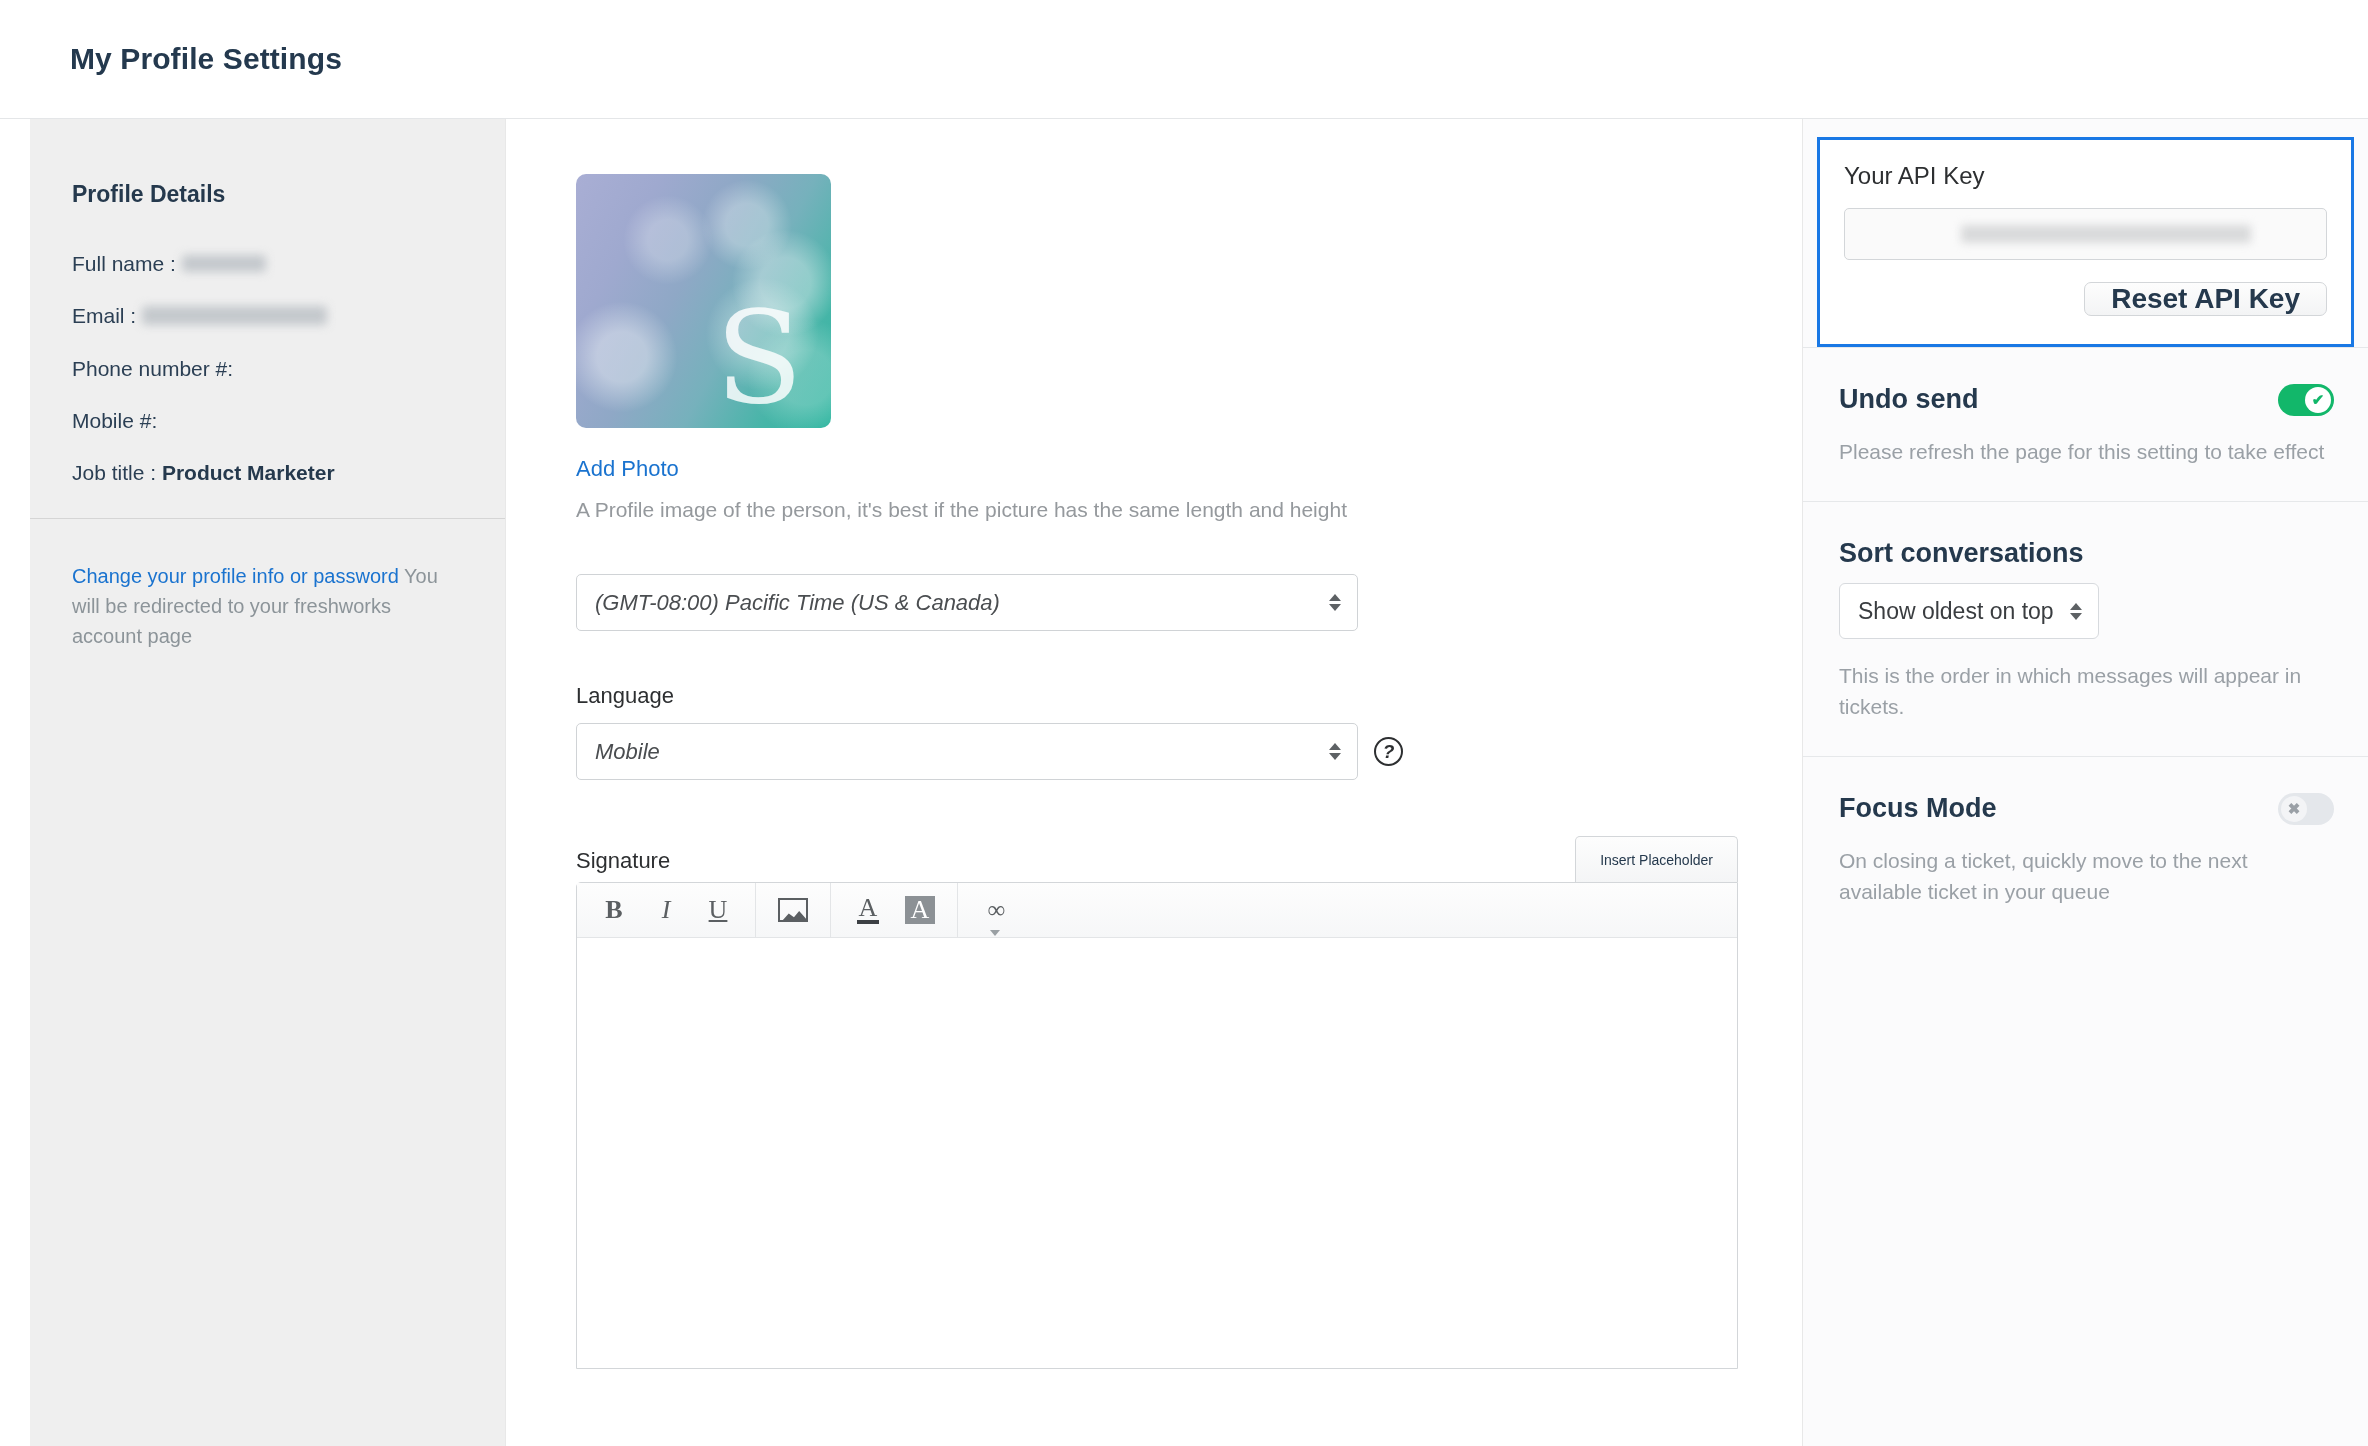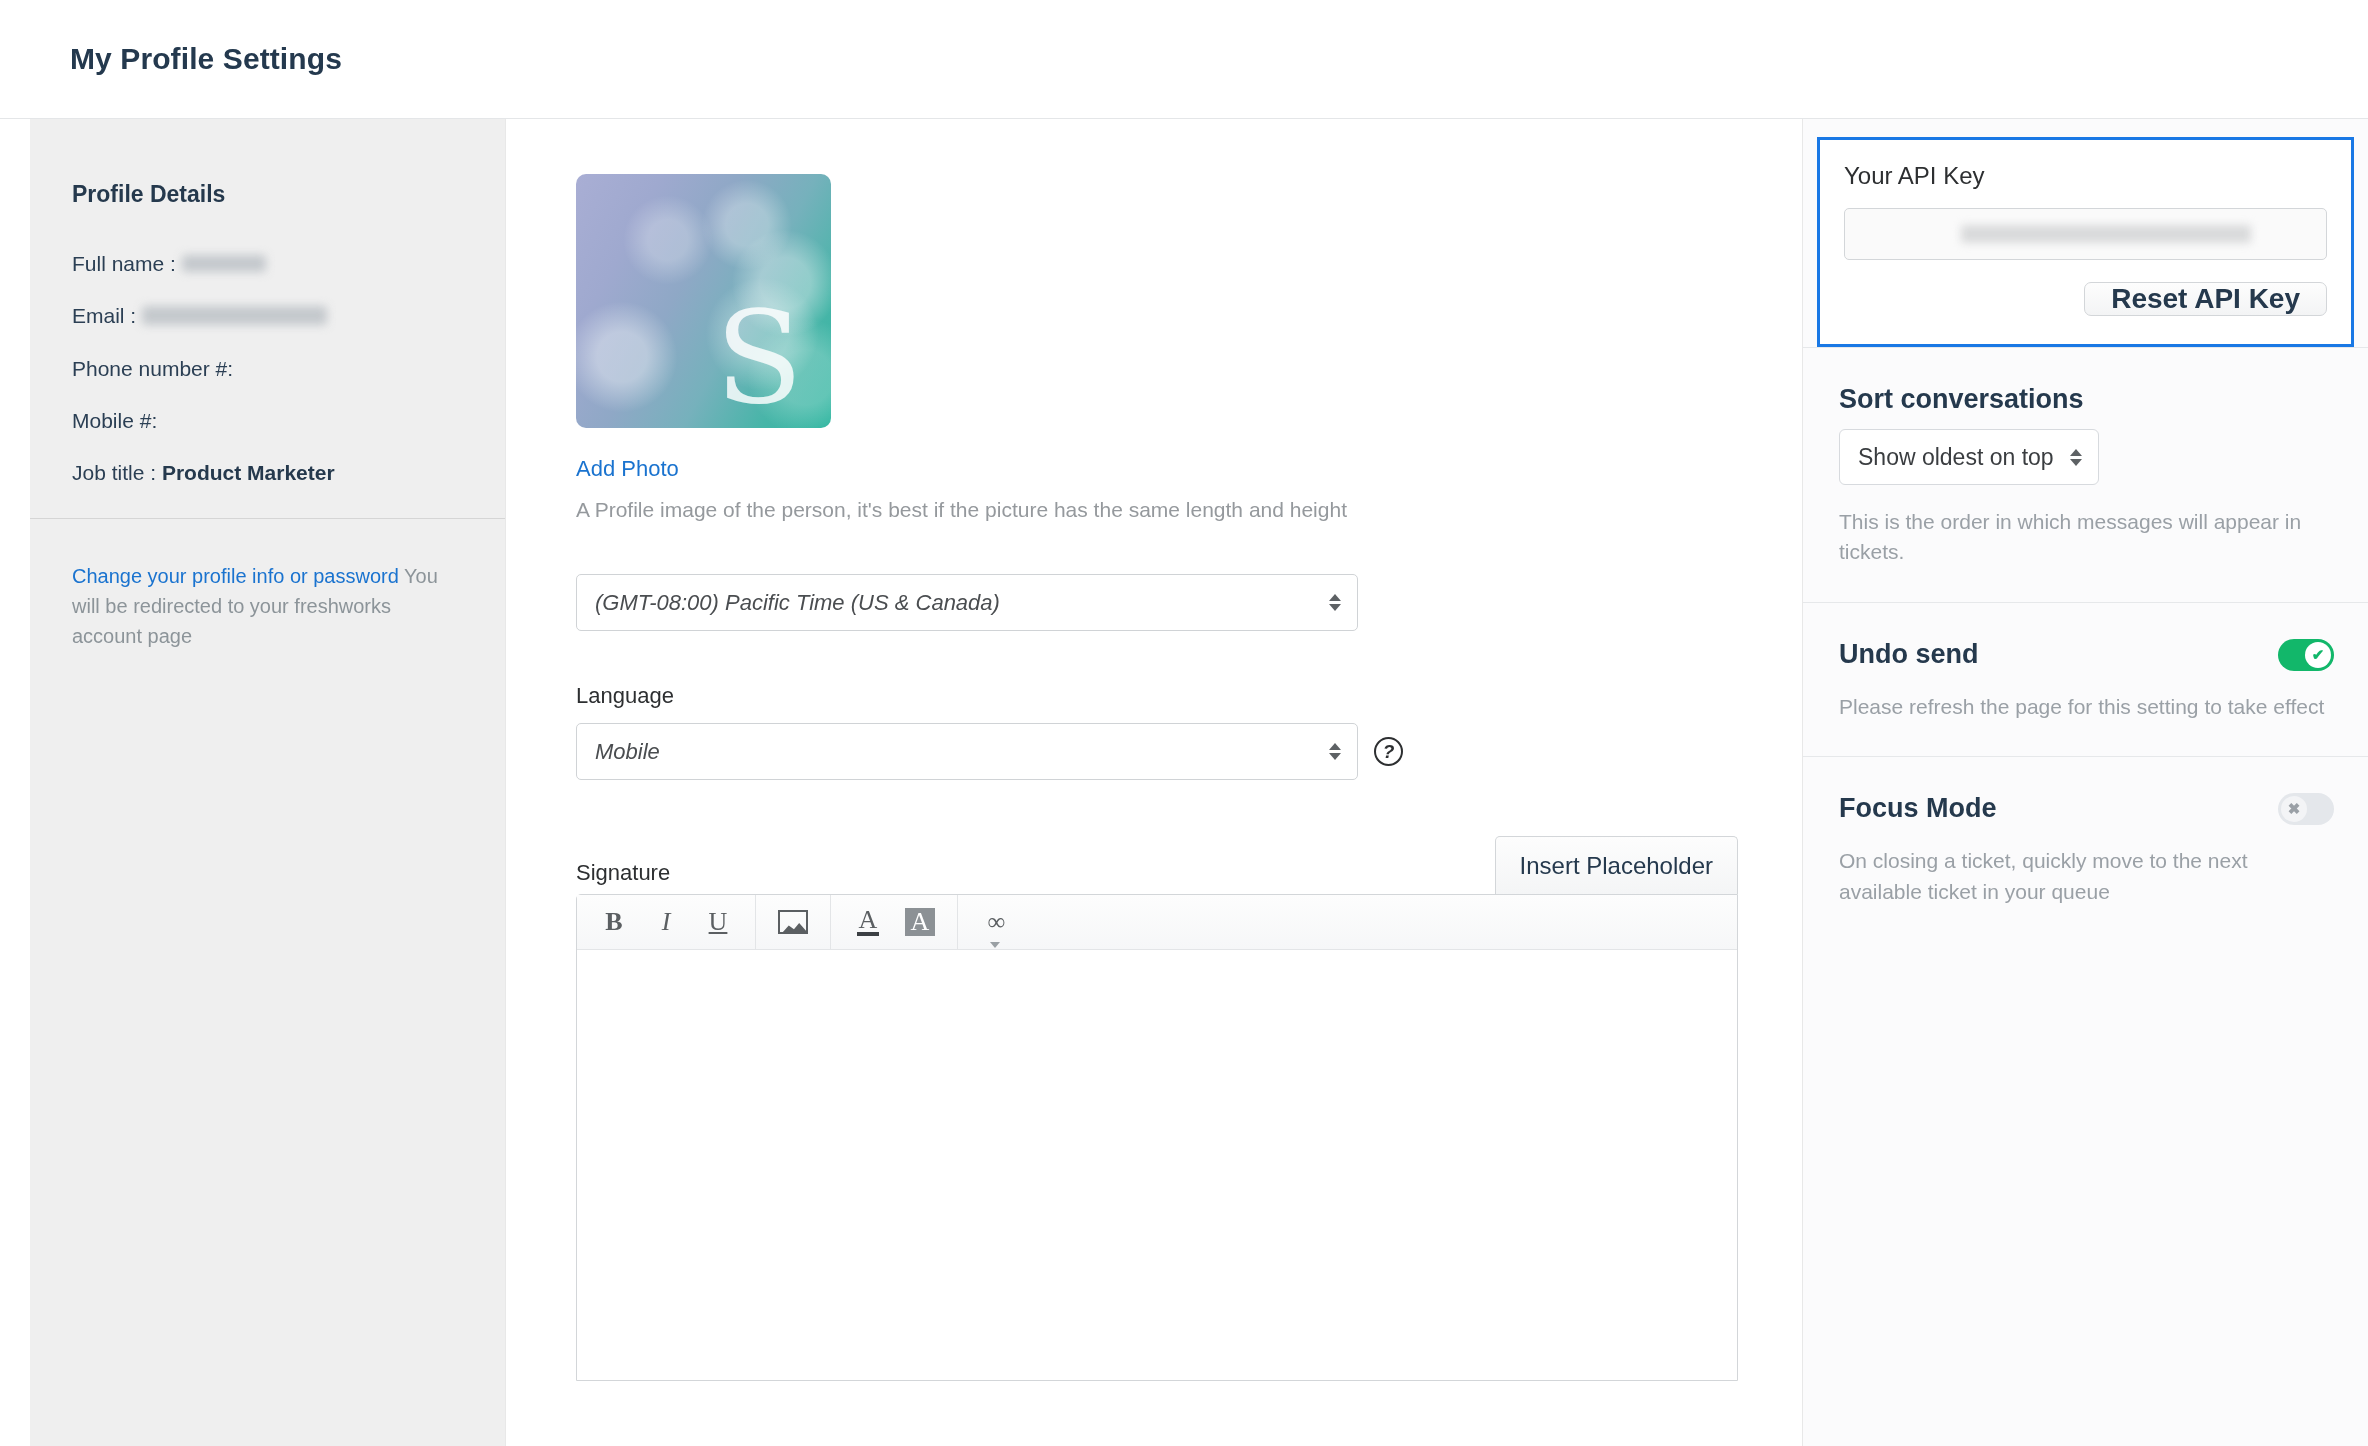--- a/index.html
+++ b/index.html
@@ -185,21 +185,21 @@
     justify-content: space-between;
     width: 1162px;
     margin-top: 56px;
   }
   .sig-label { font-size: 22px; color: #2d2f31; padding-bottom: 8px; }
   .insert-btn {
     border: 1px solid #d3d6d9;
     border-bottom: none;
     border-radius: 5px 5px 0 0;
     background: linear-gradient(#fdfdfd, #f4f5f6);
-    font-size: 24px;
+    font-size: 14px;
     color: #25394d;
     padding: 15px 24px 14px 24px;
     cursor: pointer;
   }
   .editor {
     width: 1162px;
     border: 1px solid #d3d6d9;
     border-radius: 5px 0 0 0;
     background: #fff;
   }
@@ -473,40 +473,40 @@
         <div class="api-title">Your API Key</div>
         <div class="api-input">
           <span class="api-redact"></span>
         </div>
         <div class="api-actions">
           <button class="reset-btn">Reset API Key</button>
         </div>
       </div>
 
       <div class="rsection">
+        <h3 class="rtitle">Undo send</h3>
+        <div class="toggle on">
+          <span class="knob">✔</span>
+        </div>
+        <div class="rdesc" style="margin-top:4px">Please refresh the page for this setting to take effect</div>
+      </div>
+
+      <div class="rsection">
         <h3 class="rtitle inline">Sort conversations</h3>
         <div class="sort-select">
           <span>Show oldest on top</span>
           <span class="spin2">
             <span class="tri-up"></span>
               <span class="tri-dn"></span>
           </span>
         </div>
         <div class="rdesc">This is the order in which messages will appear in tickets.</div>
       </div>
 
       <div class="rsection">
-        <h3 class="rtitle">Undo send</h3>
-        <div class="toggle on">
-          <span class="knob">✔</span>
-        </div>
-        <div class="rdesc" style="margin-top:4px">Please refresh the page for this setting to take effect</div>
-      </div>
-
-      <div class="rsection">
         <h3 class="rtitle">Focus Mode</h3>
         <div class="toggle off">
           <span class="knob">✖</span>
         </div>
         <div class="rdesc" style="margin-top:4px">On closing a ticket, quickly move to the next available ticket in your queue</div>
       </div>
 
     </div>
 
   </div>

